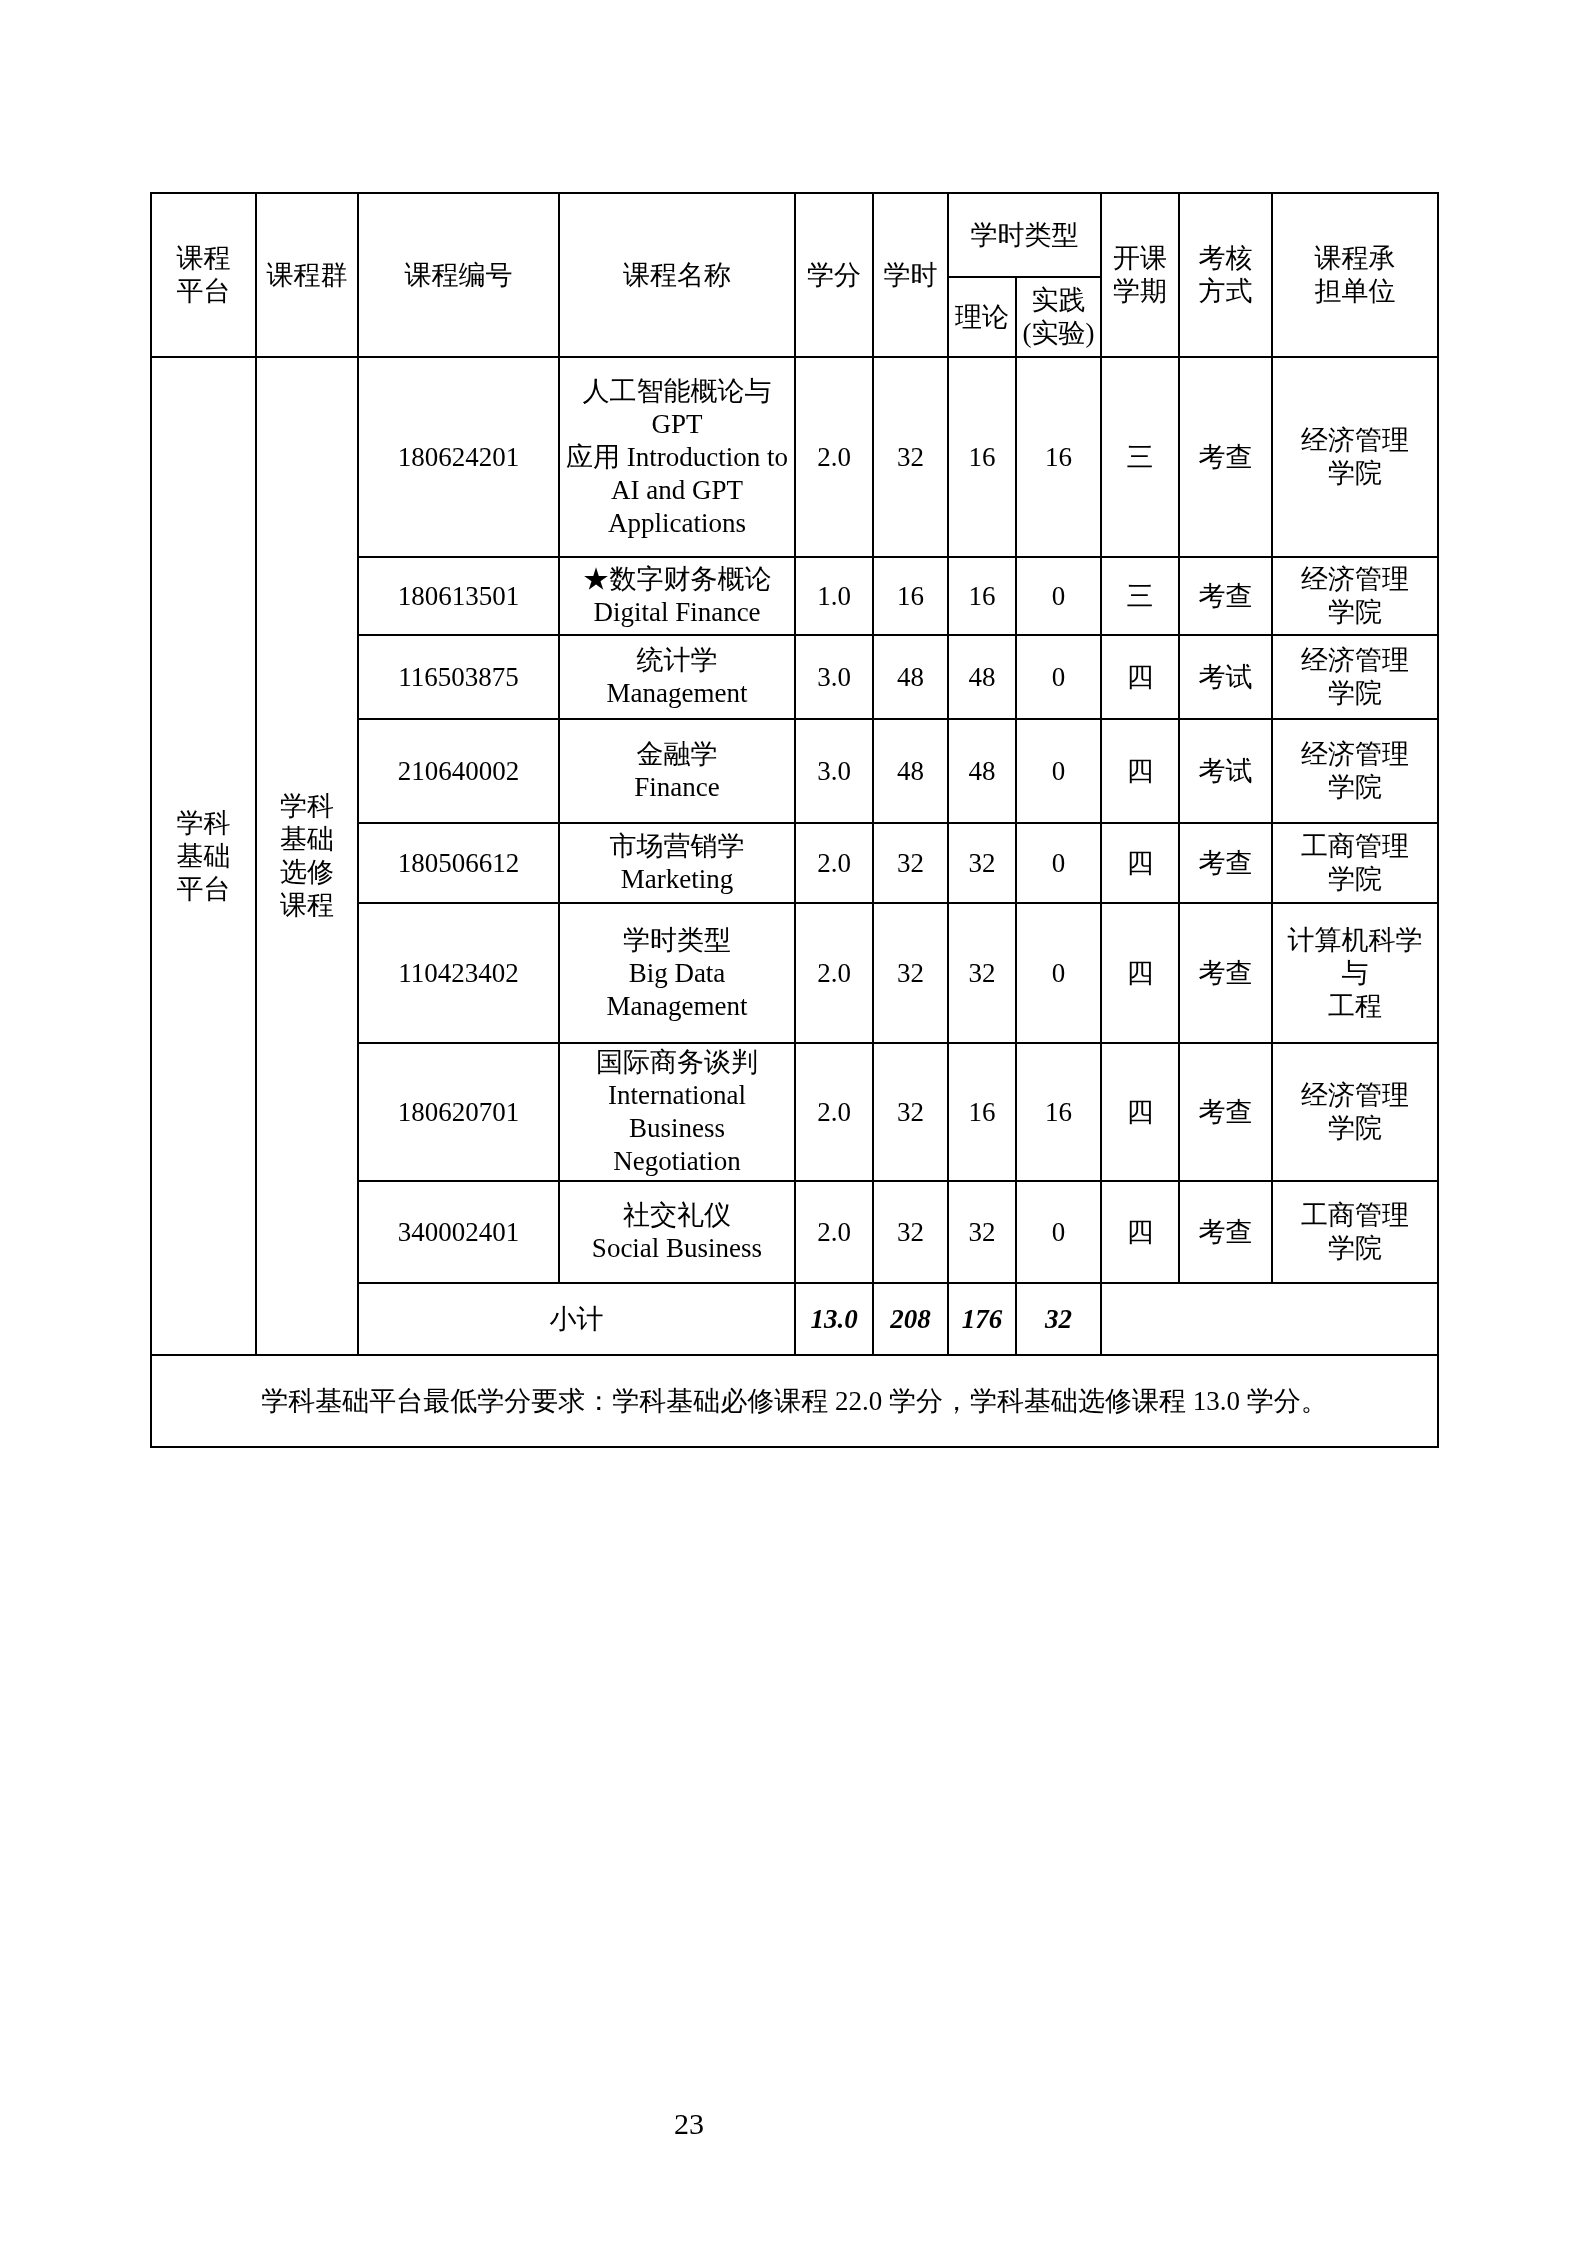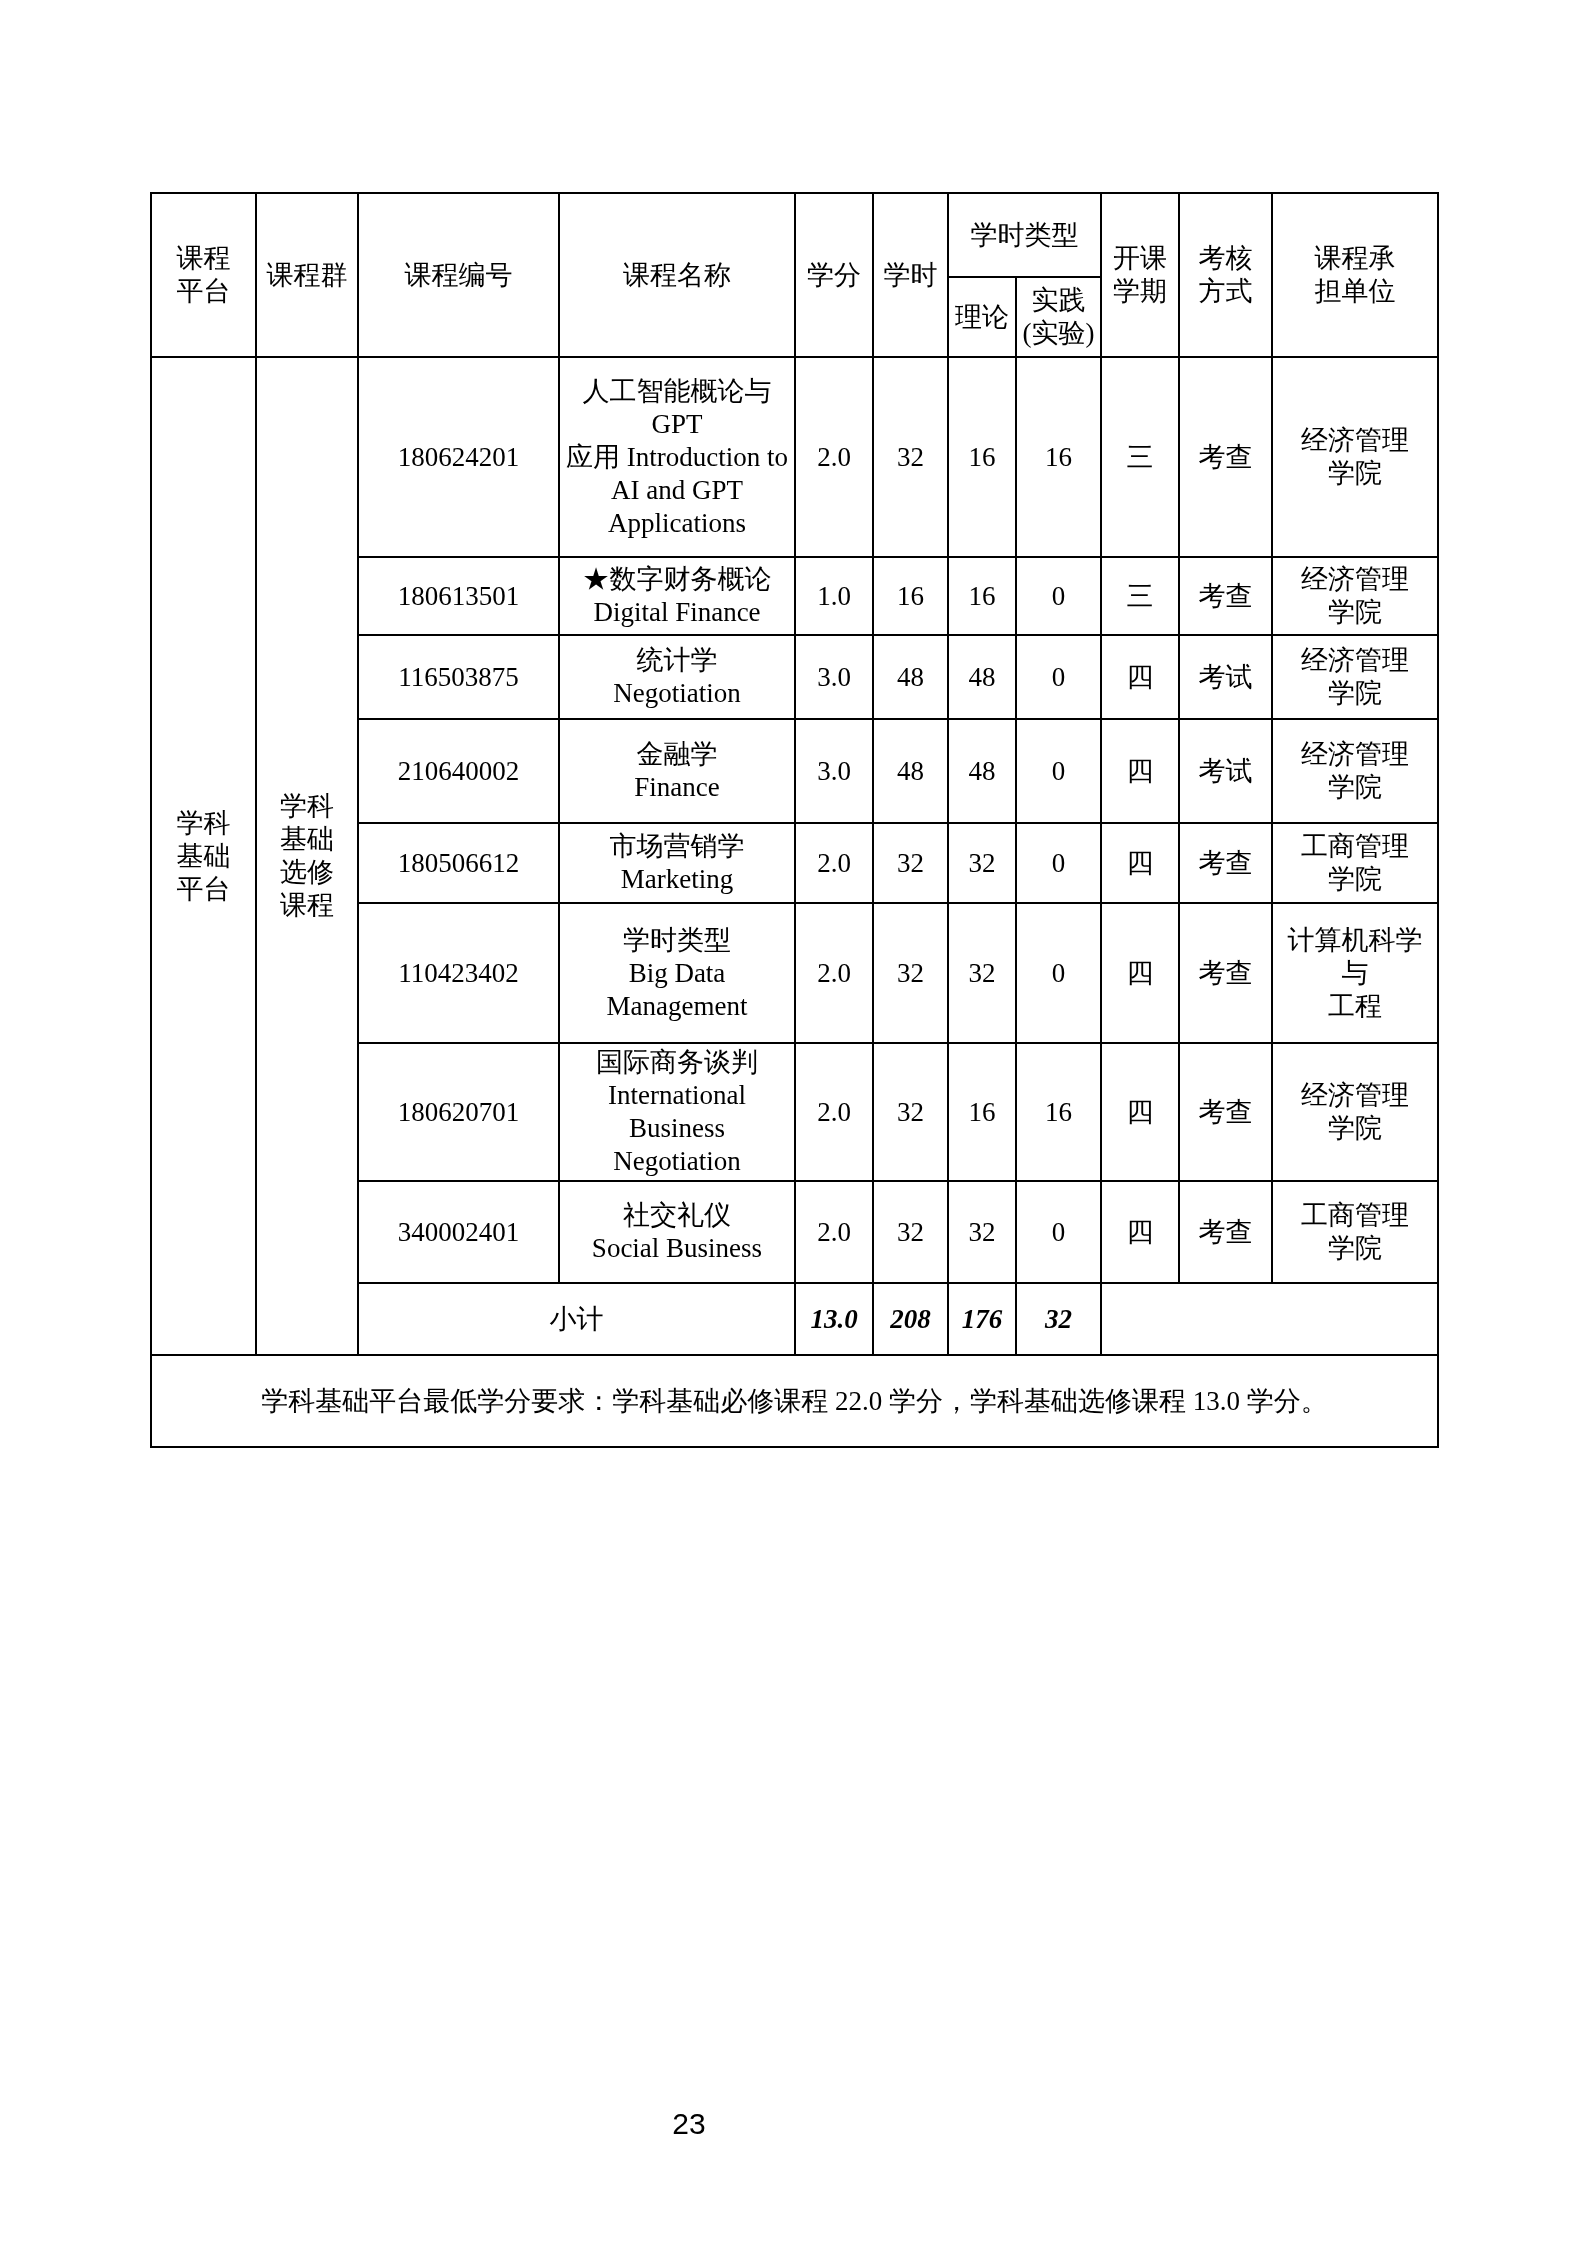--- a/index.html
+++ b/index.html
@@ -47,21 +47,21 @@
     font-size: 28px;
     padding: 8px 10px;
     margin-top: 25px;
   }
   .page-number {
     position: absolute;
     top: 2106px;
     left: 0;
     width: 100%;
     text-align: center;
-    font-family: Liberation Sans, sans-serif;
+    font-family: Liberation Serif, serif;
     font-size: 30px;
     line-height: 36px;
   }
 </style>
 </head>
 <body>
 
 <div class="page">
 
   <table class="curriculum">
@@ -136,21 +136,21 @@
       <td>0</td>
       <td>三</td>
       <td>考查</td>
       <td>经济管理
 学院</td>
     </tr>
 
     <tr style="height:84px">
       <td>116503875</td>
       <td class="name-cell">统计学
-Negotiation</td>
+Management</td>
       <td>3.0</td>
       <td>48</td>
       <td>48</td>
       <td>0</td>
       <td>四</td>
       <td>考试</td>
       <td>经济管理
 学院</td>
     </tr>
 

